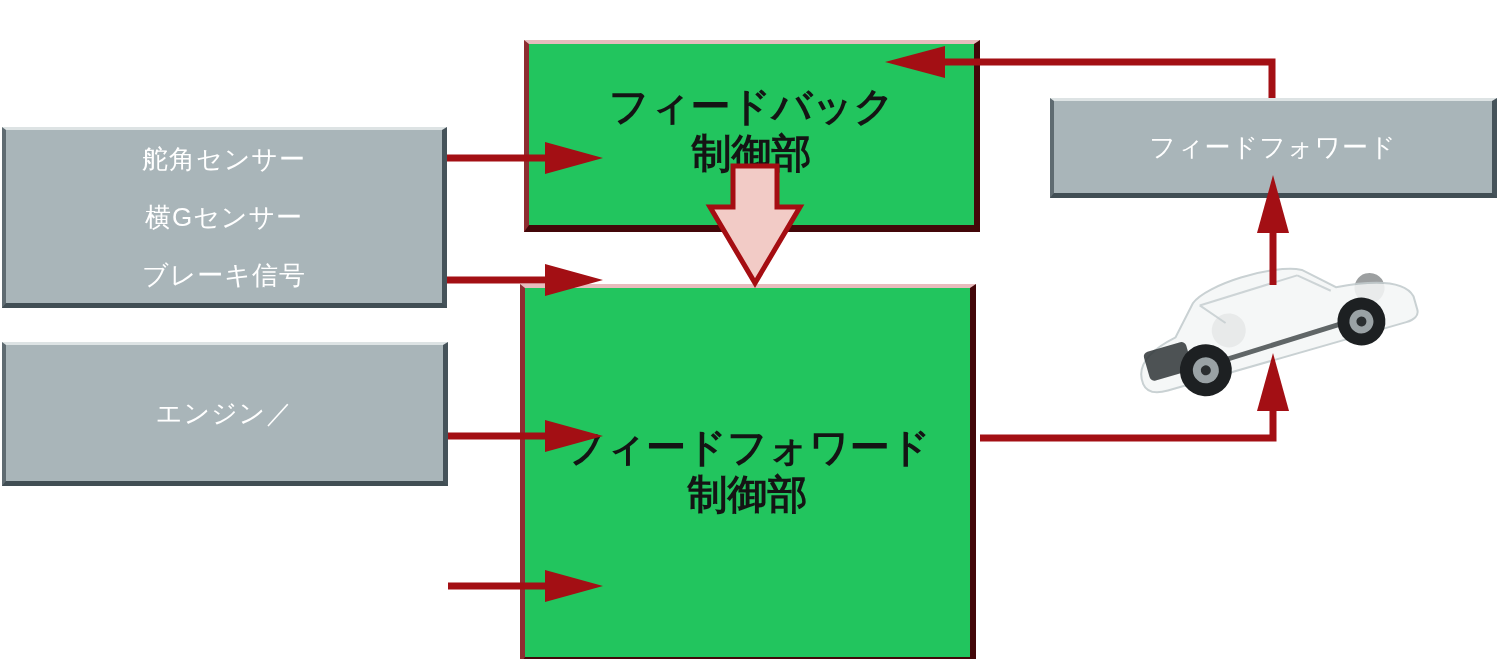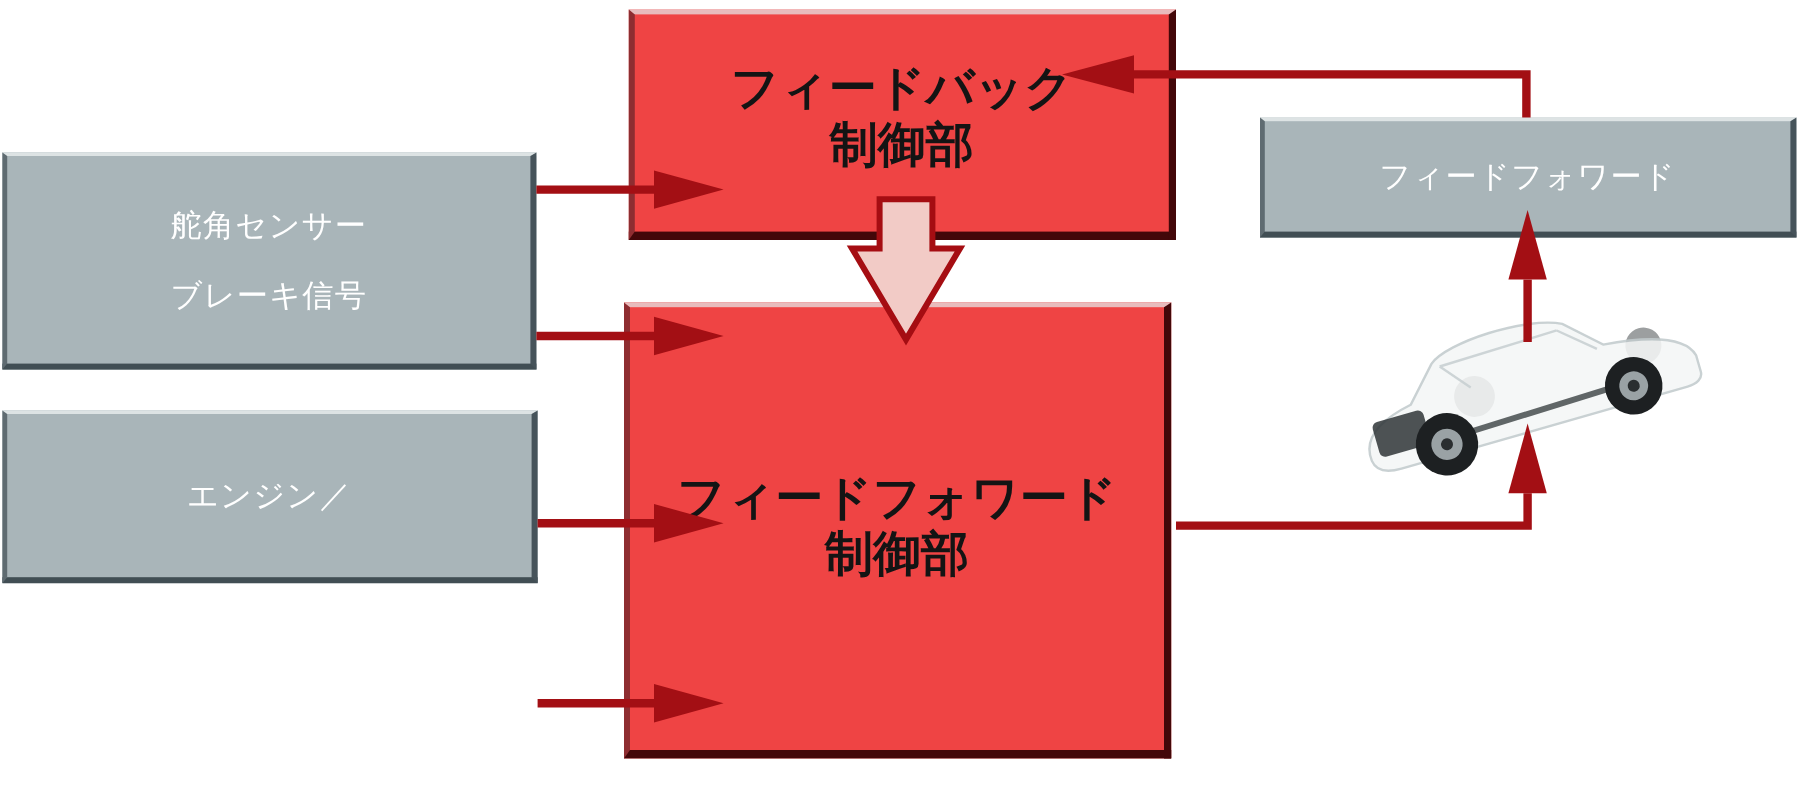--- a/index.html
+++ b/index.html
@@ -15,45 +15,47 @@
   .gray{
     background:#a9b5b9;
     border-style:solid;
     border-width:3px 5px 5px 4px;
     border-color:#dde3e4 #46535a #414e54 #5f6b71;
     color:#ffffff;
     font-size:26px;
     letter-spacing:1px;
   }
   .pink{
-    background:#ef4444;
+    background:#22c55e;
     border-style:solid;
     border-width:4px 6px 7px 5px;
     border-color:#e8bcbd #430709 #430709 #8e2d31;
     color:#141414;
     font-family:"DejaVu Serif","Liberation Serif",serif;
     font-weight:700;
     font-size:40px;
     line-height:47px;
+    margin-top:32px;
   }
   .lh58 .bl{line-height:58px;}
   .lh59 .bl{line-height:59px;}
   .bl{display:block;}
   .overlay{
     position:absolute;left:0;top:0;width:1500px;height:659px;
     pointer-events:none;
   }
 </style>
 </head>
 <body>
 
 <div class="canvas">
 
   <div class="box gray lh58" style="left:2px;top:127px;width:445px;height:181px">
     <span class="bl">舵角センサー</span>
+    <span class="bl">横Gセンサー</span>
     <span class="bl">ブレーキ信号</span>
   </div>
 
   <div class="box gray lh59" style="left:2px;top:342px;width:446px;height:144px">
     <span class="bl">エンジン／</span>
   </div>
 
 
   <div class="box pink" style="left:524px;top:8px;width:456px;height:192px;padding-bottom:12px">
     <span class="bl">フィードバック</span>

